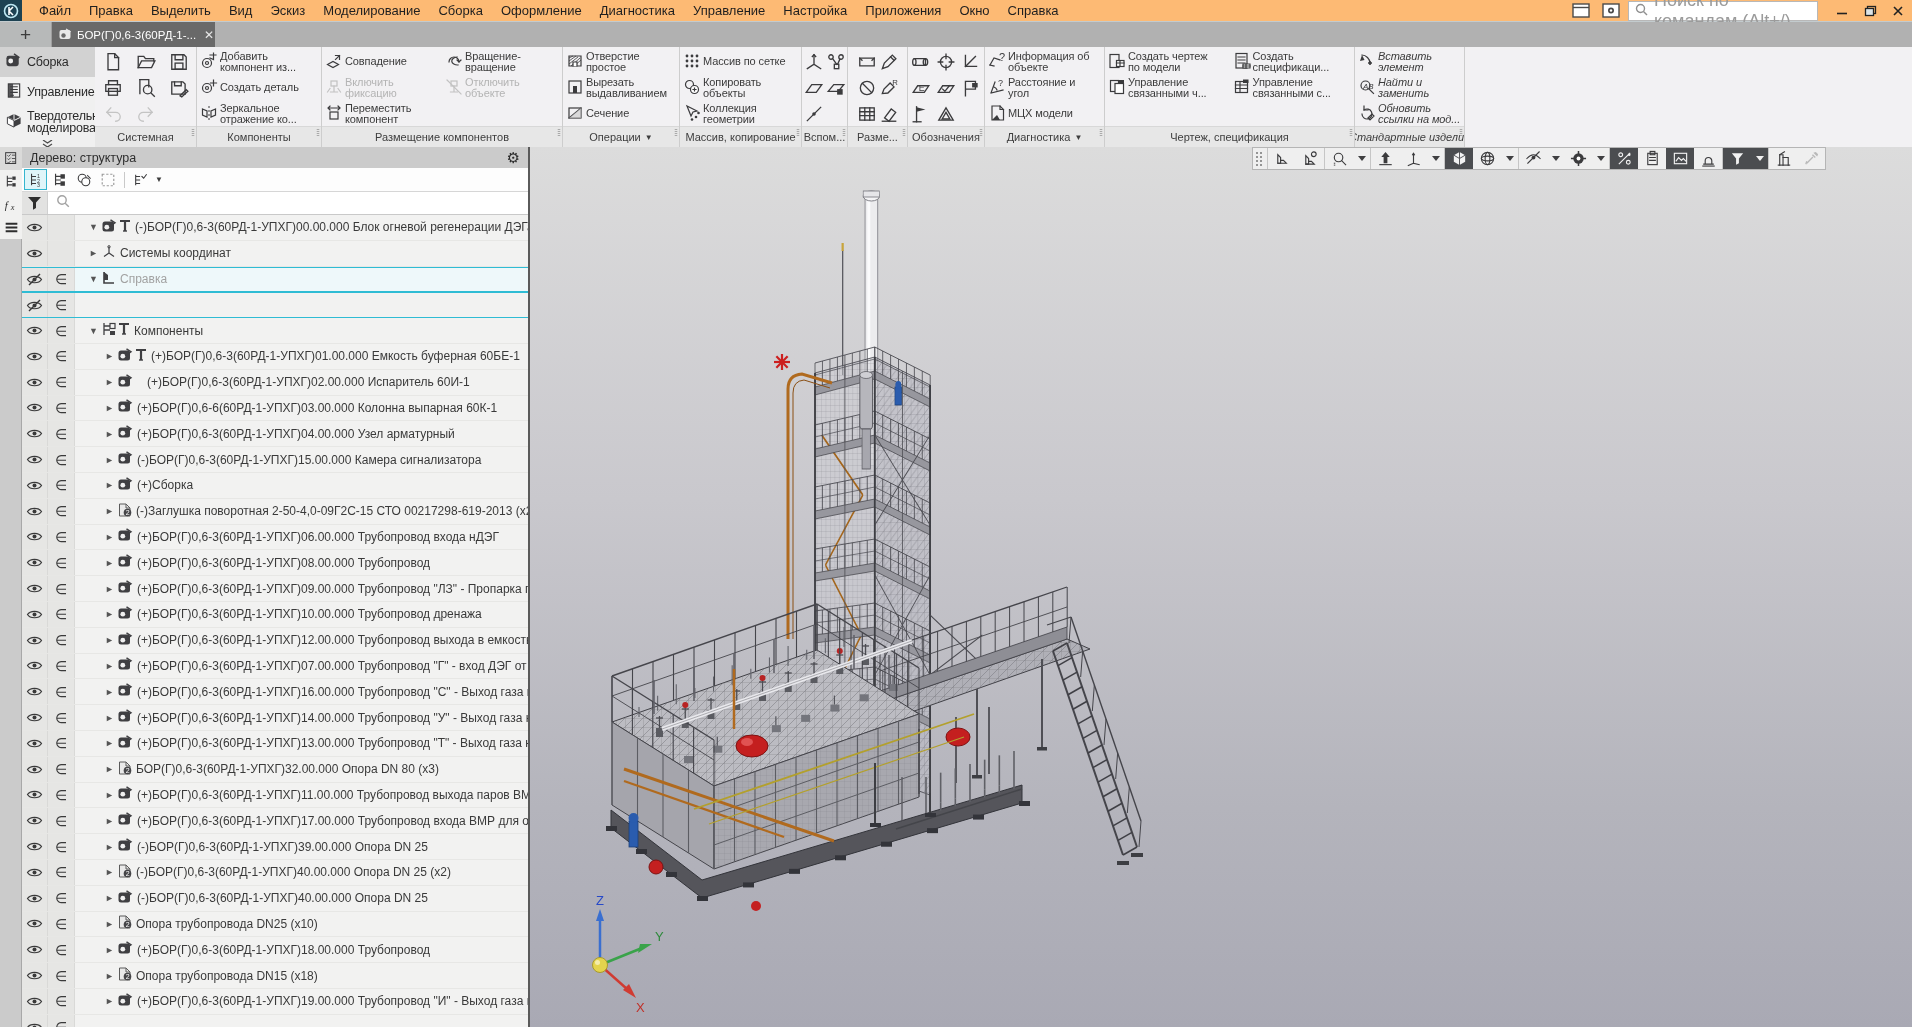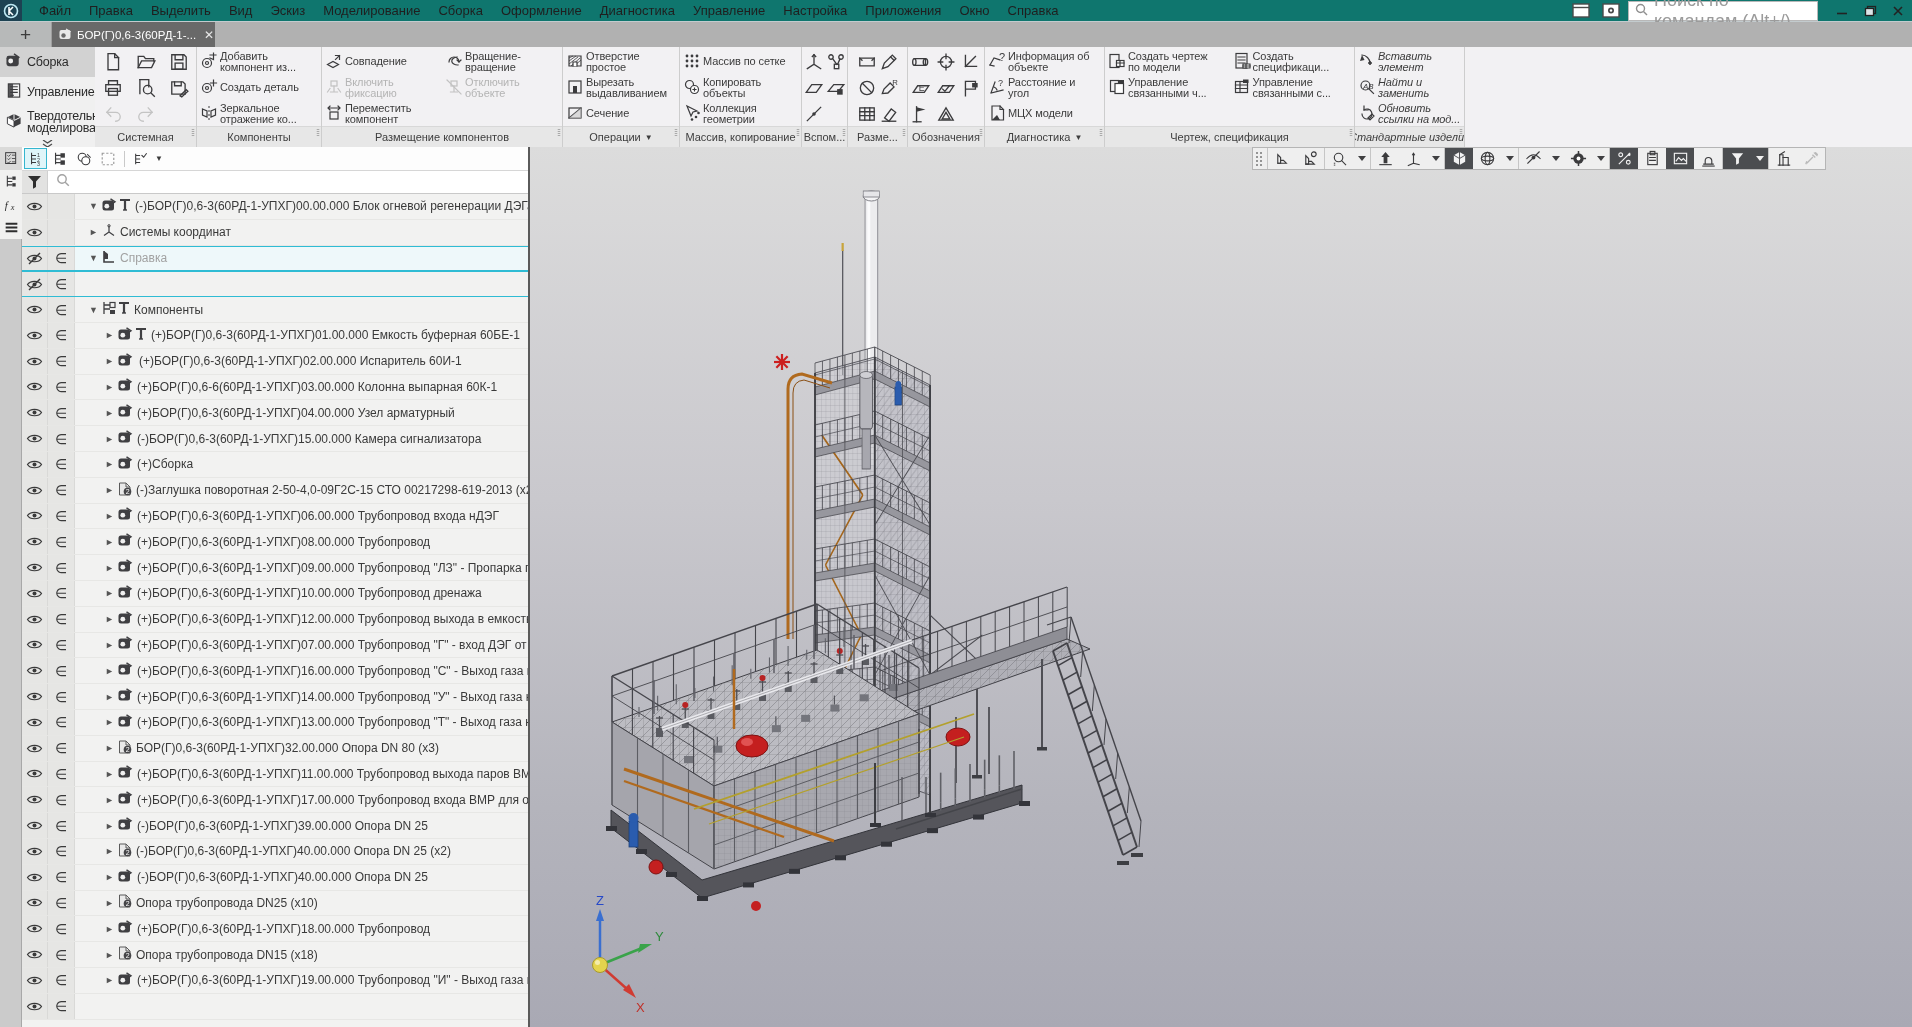--- a/index.html
+++ b/index.html
@@ -1,19 +1,19 @@
 <!DOCTYPE html>
 <html><head>
 <meta charset="utf-8">
 <style>
 *{margin:0;padding:0;box-sizing:border-box}
 html,body{width:1912px;height:1027px;overflow:hidden;font-family:"Liberation Sans",sans-serif;-webkit-font-smoothing:antialiased}
 #app{position:relative;width:1912px;height:1027px;background:#b1b1b1}
 
-#menubar{position:absolute;left:0;top:0;width:1912px;height:22px;background:#0f766e;display:flex;align-items:center;border-bottom:1px solid #c3cbce}
+#menubar{position:absolute;left:0;top:0;width:1912px;height:22px;background:#fdba74;display:flex;align-items:center;border-bottom:1px solid #c3cbce}
 #logo{width:22px;height:21px;background:#1d4252;display:flex;align-items:center;justify-content:center;margin-right:8px}
 .menu-item{font-size:13px;color:#1f1f1f;padding:0 9px;line-height:21px}
 #menubar-right{margin-left:auto;display:flex;align-items:center;height:22px}
 .mb-icon{width:26px;height:20px;display:flex;align-items:center;justify-content:center;margin-right:4px}
 #cmd-search{width:190px;height:20px;background:#fff;border:1px solid #b8b8b8;display:flex;align-items:center;font-size:18px;color:#9b9b9b;padding:0 6px;margin-right:10px}
 #cmd-search .mag{margin-right:6px;color:#8a8a8a;font-size:12px}
 .winbtn{width:28px;height:20px;display:flex;align-items:center;justify-content:center;color:#222;font-size:13px}
 
 #tabbar{position:absolute;left:0;top:22px;width:1912px;height:25px;background:#b1b1b1;display:flex}
 #newtab{width:52px;height:25px;display:flex;align-items:center;justify-content:center;color:#3c3c3c;font-size:19px;border-right:1px solid #9e9e9e;background:#b7b9b9}
@@ -636,20 +636,24 @@
             <text x="8" y="16" font-size="10" font-style="italic" fill="#2e2e2e" font-family="Liberation Serif">x</text>
           </svg>
         </div>
         <div class="strip-icn">
           <svg width="15" height="15" viewBox="0 0 18 18">
             <path d="M2 4.5h14M2 9h14M2 13.5h14" stroke="#2e2e2e" stroke-width="2.6"></path>
           </svg>
         </div>
       </div>
     <div id="treepanel">
+      <div id="tree-header">
+        <span>Дерево: структура</span>
+        <span class="gear">⚙</span>
+      </div>
       <div id="tree-toolbar">
           <div class="tt-btn on">
             <svg width="16" height="16" viewBox="0 0 18 18">
               <path d="M4 2v13M4 5h5M4 9h5M4 13h5" stroke="#3b3b3d" stroke-width="1.2" fill="none"></path>
               <text x="10" y="7" font-size="6" fill="#3b3b3d" font-family="Liberation Sans">1</text>
               <text x="10" y="12" font-size="6" fill="#3b3b3d" font-family="Liberation Sans">2</text>
               <text x="10" y="17" font-size="6" fill="#3b3b3d" font-family="Liberation Sans">3</text>
             </svg>
           </div>
           <div class="tt-btn">
@@ -819,21 +823,21 @@
             </div>
             <div class="relc">∈</div>
             <div class="tcontent">
               <span style="width:30px;flex:0 0 auto"></span>
               <span class="arr">►</span>
               <span class="ticn"><svg width="15" height="14" viewBox="0 0 15 14">
                   <rect x="0.5" y="2.5" width="11.5" height="10" rx="2.5" fill="#3f3f42"></rect>
                   <circle cx="4.8" cy="8.2" r="2.4" fill="#f0f0f0"></circle>
                   <path d="M8.5 0.8l4.5 3-4.5 3" fill="none" stroke="#3f3f42" stroke-width="1.4"></path>
                 </svg></span>
-              <span style="margin-left:4px">(+)БОР(Г)0,6-3(60РД-1-УПХГ)02.00.000 Испаритель 60И-1</span>
+              <span style="margin-left:12px">(+)БОР(Г)0,6-3(60РД-1-УПХГ)02.00.000 Испаритель 60И-1</span>
             </div>
           </div>
           <div class="trow">
             <div class="eyec">
               <svg width="17" height="13" viewBox="0 0 17 13">
                 <path d="M1.5 6.5C4 2.2 13 2.2 15.5 6.5 13 10.8 4 10.8 1.5 6.5z" fill="none" stroke="#3a3a3a" stroke-width="1.2"></path>
                 <circle cx="8.5" cy="6.5" r="2" fill="#3a3a3a"></circle>
               </svg>
             </div>
             <div class="relc">∈</div>

